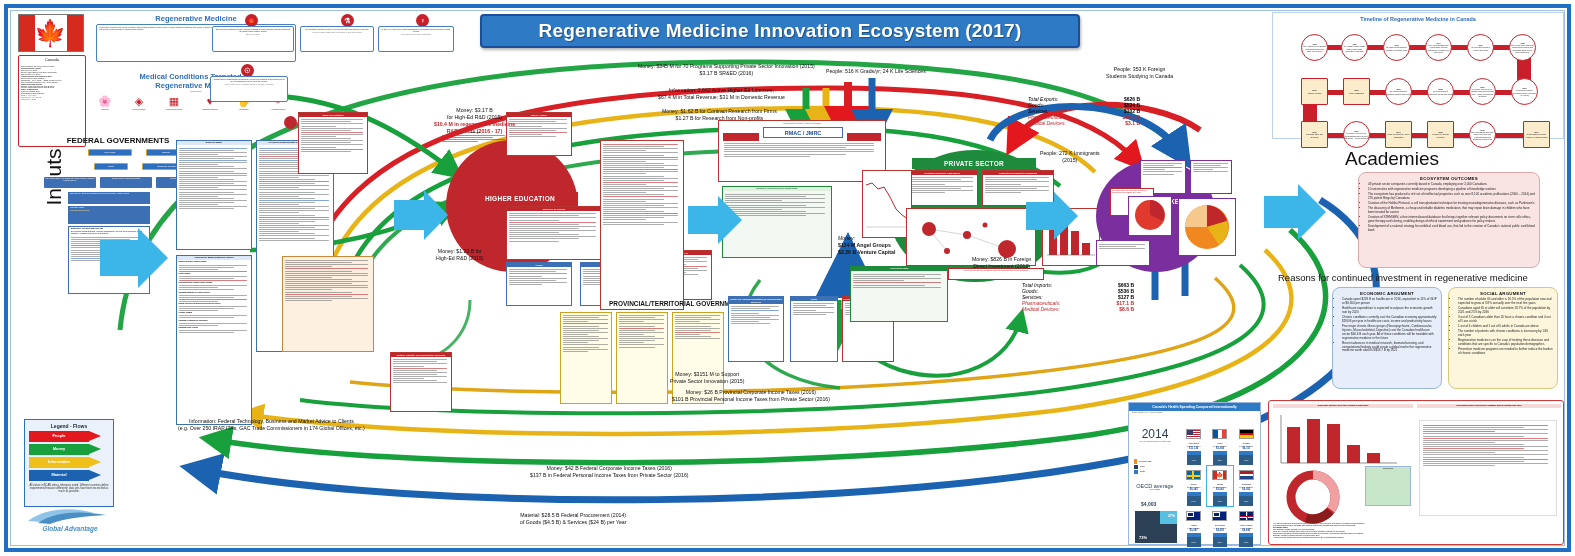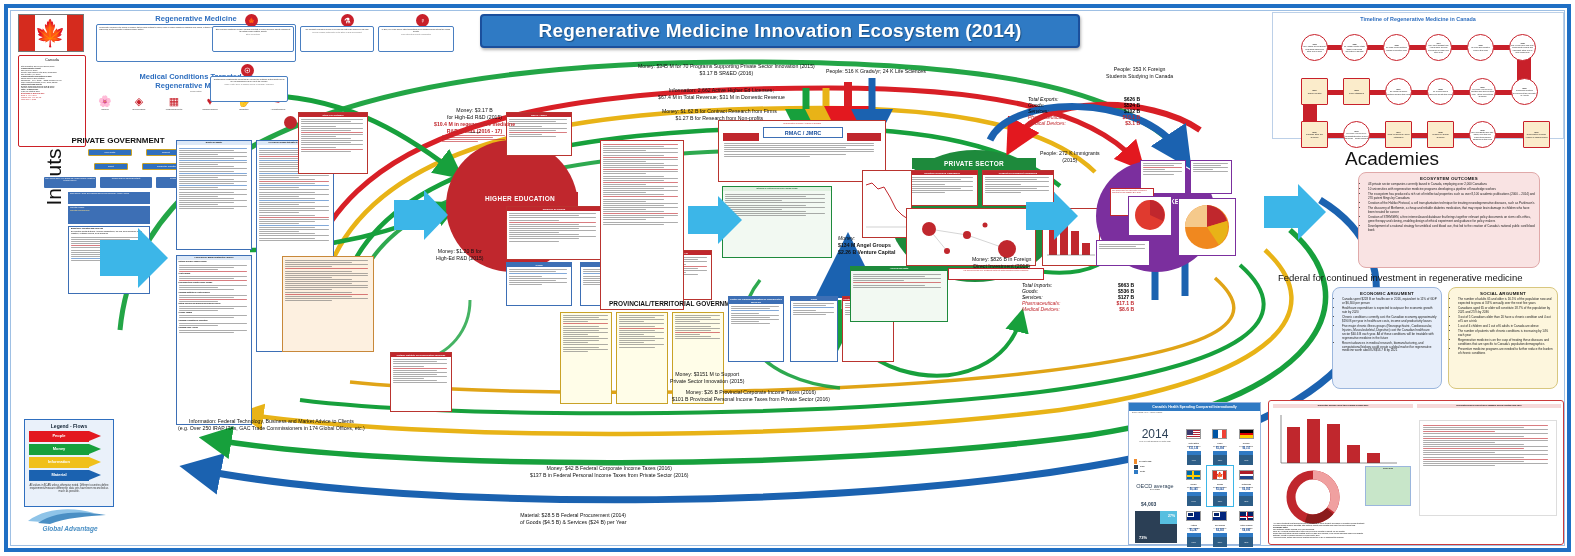--- a/index.html
+++ b/index.html
@@ -313,28 +313,28 @@
       <div>1,180,000 (Statcan 2016)</div>
       <div style="font-weight:bold;color:#c0272d">Breakdown by Business Size</div>
       <div style="color:#c0272d">Small (1–99): 1.15 M</div>
       <div style="color:#c0272d">Medium (100–499): 21,415</div>
       <div style="color:#c0272d">Large (500+): 2,933</div>
     </div>
   </div>
 
   
   <div id="title-band">
-    <span>Regenerative Medicine Innovation Ecosystem (2014)</span>
+    <span>Regenerative Medicine Innovation Ecosystem (2017)</span>
   </div>
 
   
   <div id="inputs-word">Inputs</div>
 
   
-  <div class="abs b" style="left:44px;top:136px;width:148px;font-size:8px;text-align:center;color:#111;">PRIVATE GOVERNMENT</div>
+  <div class="abs b" style="left:44px;top:136px;width:148px;font-size:8px;text-align:center;color:#111;">FEDERAL GOVERNMENTS</div>
 
   <div class="abs" style="left:88px;top:149px;width:44px;height:7px;background:#2f6fbf;border:1px solid #c9a227;border-radius:1px;">
     <div class="micro cen" style="color:#fff;margin-top:1.5px;">Prime Minister</div>
   </div>
   <div class="abs" style="left:146px;top:149px;width:40px;height:7px;background:#2f6fbf;border:1px solid #c9a227;border-radius:1px;">
     <div class="micro cen" style="color:#fff;margin-top:1.5px;">Parliament</div>
   </div>
   <div class="abs" style="left:94px;top:163px;width:34px;height:7px;background:#2f6fbf;border:1px solid #c9a227;border-radius:1px;">
     <div class="micro cen" style="color:#fff;margin-top:1.5px;">Cabinet</div>
   </div>
@@ -1272,21 +1272,21 @@
       <li>43 private sector companies currently based in Canada, employing over 2,000 Canadians</li>
       <li>10 universities with regenerative medicine programs developing a pipeline of knowledge workers</li>
       <li>The ecosystem has produced a rich set of intellectual properties such as over 8,100 academic publications (2000 – 2014) and 270 patent filings by Canadians</li>
       <li>Creation of the Halifax Protocol, a cell transplantation technique for treating neurodegenerative diseases, such as Parkinson's</li>
       <li>The discovery of Metformin, a cheap and reliable diabetes medication, that may repair brain damage in children who have been treated for cancer</li>
       <li>Creation of STEMGEN, a free internet-based database that brings together relevant policy documents on stem cells ethics, gene therapy and cloning, enabling design of ethical experiment and guidance for policy makers</li>
       <li>Development of a national strategy for umbilical cord blood use, that led to the creation of Canada's national public cord blood bank</li>
     </ul>
   </div>
 
-  <div id="reasons-word">Federal for continued investment in regenerative medicine</div>
+  <div id="reasons-word">Reasons for continued investment in regenerative medicine</div>
 
   <div class="panel bluep" style="left:1332px;top:287px;width:110px;height:102px;">
     <div class="ph">ECONOMIC ARGUMENT</div>
     <ul>
       <li>Canada spent $228 B on healthcare in 2016, equivalent to 11% of GDP or $6,300 per person</li>
       <li>Healthcare expenditure is expected to outpace the economic growth rate by 2020</li>
       <li>Chronic conditions currently cost the Canadian economy approximately $190 B per year in healthcare costs, income and productivity losses</li>
       <li>Five major chronic illness groups (Neuropsychiatric, Cardiovascular, Injuries, Musculoskeletal, Digestive) cost the Canadian healthcare sector $40.6 B each year. All of these conditions will be treatable with regenerative medicine in the future</li>
       <li>Recent advances in medical research, biomanufacturing, and computational biology could create a global market for regenerative medicine worth about US$53.7 B by 2021</li>
     </ul>

